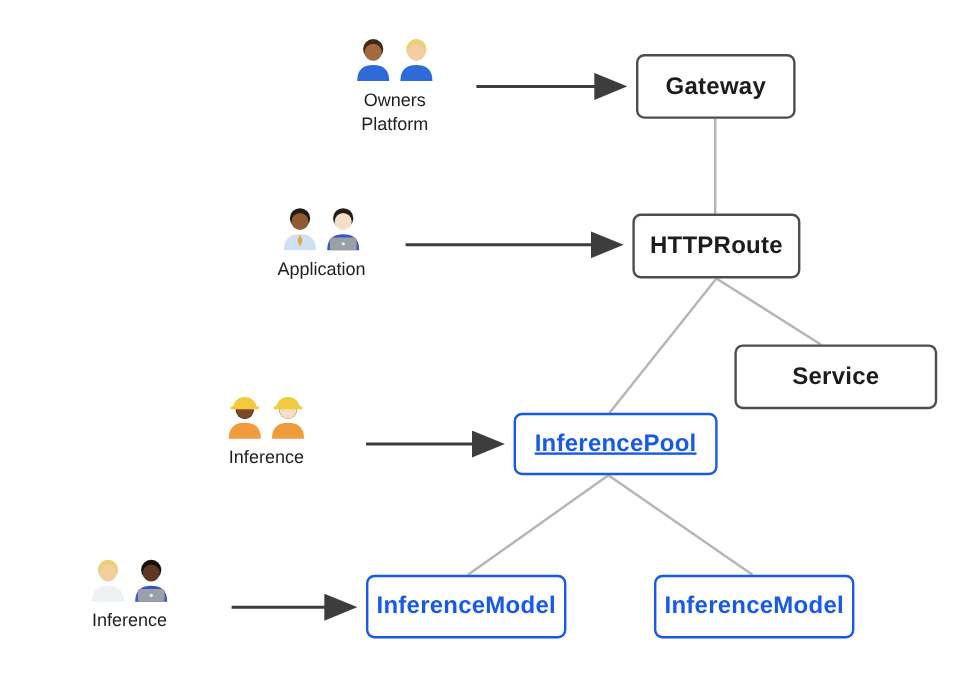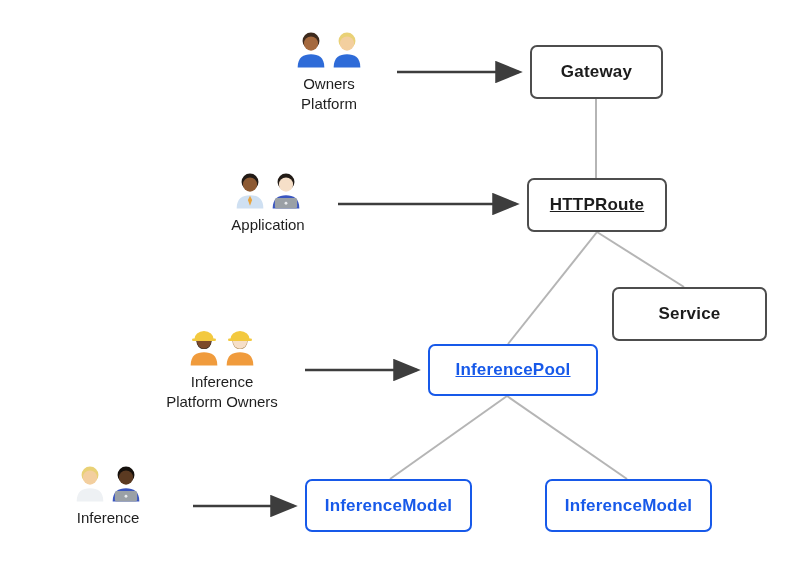--- a/index.html
+++ b/index.html
@@ -32,33 +32,33 @@
   .arrowhead { fill: var(--arrow); }
 
   .node {
     position: absolute;
     display: flex;
     align-items: center;
     justify-content: center;
     background: #fff;
     border: 2px solid var(--node-border);
     border-radius: 7px;
-    font-size: 17px;
+    font-size: 20px;
     font-weight: bold;
     color: var(--node-text);
     letter-spacing: 0.2px;
   }
   .node.blue {
     border-color: var(--accent-blue);
     color: var(--accent-blue);
   }
 
   #node-gateway          { left: 530px; top: 45px;  width: 133px; height: 54px; }
-  #node-httproute        { left: 527px; top: 178px; width: 140px; height: 54px; text-decoration: underline; }
-  #node-service          { left: 612px; top: 287px; width: 155px; height: 54px; text-align: center; }
+  #node-httproute        { left: 527px; top: 178px; width: 140px; height: 54px; }
+  #node-service          { left: 612px; top: 287px; width: 169px; height: 54px; text-align: center; }
   #node-inferencepool    { left: 428px; top: 344px; width: 170px; height: 52px; text-decoration: underline; }
   #node-inferencemodel-1 { left: 305px; top: 479px; width: 167px; height: 53px; }
   #node-inferencemodel-2 { left: 545px; top: 479px; width: 167px; height: 53px; }
 
   .actor {
     position: absolute;
     transform: translateX(-50%);
     text-align: center;
     width: 170px;
   }
@@ -156,21 +156,20 @@
         <svg width="32" height="40" viewBox="0 0 36 44">
           <circle cx="18" cy="17" r="8.5" fill="#b08a55"></circle>
           <circle cx="18" cy="17" r="8" fill="#f6dfc8"></circle>
           <path d="M7,15 a11,10 0 0 1 22,0 z" fill="#f3c93f"></path>
           <rect x="4.5" y="13.5" width="27" height="3" rx="1.5" fill="#f3c93f"></rect>
           <path d="M3,44 C3,32.5 9.5,29 18,29 C26.5,29 33,32.5 33,44 Z" fill="#f09b3c"></path>
         </svg>
       </div>
     <div class="actor-label">
       <div>Inference</div>
-      <div>Platform Owners</div>
     </div>
   </div>
 
   <div class="actor" id="actor-inference-workload-owners">
     <div class="people">
         <svg width="32" height="40" viewBox="0 0 36 44">
           <circle cx="18" cy="14" r="9.5" fill="#e9d176"></circle>
           <circle cx="18" cy="17" r="8" fill="#f3cf9f"></circle>
           <path d="M3,44 C3,32.5 9.5,29 18,29 C26.5,29 33,32.5 33,44 Z" fill="#eef1f4"></path>
         </svg>

